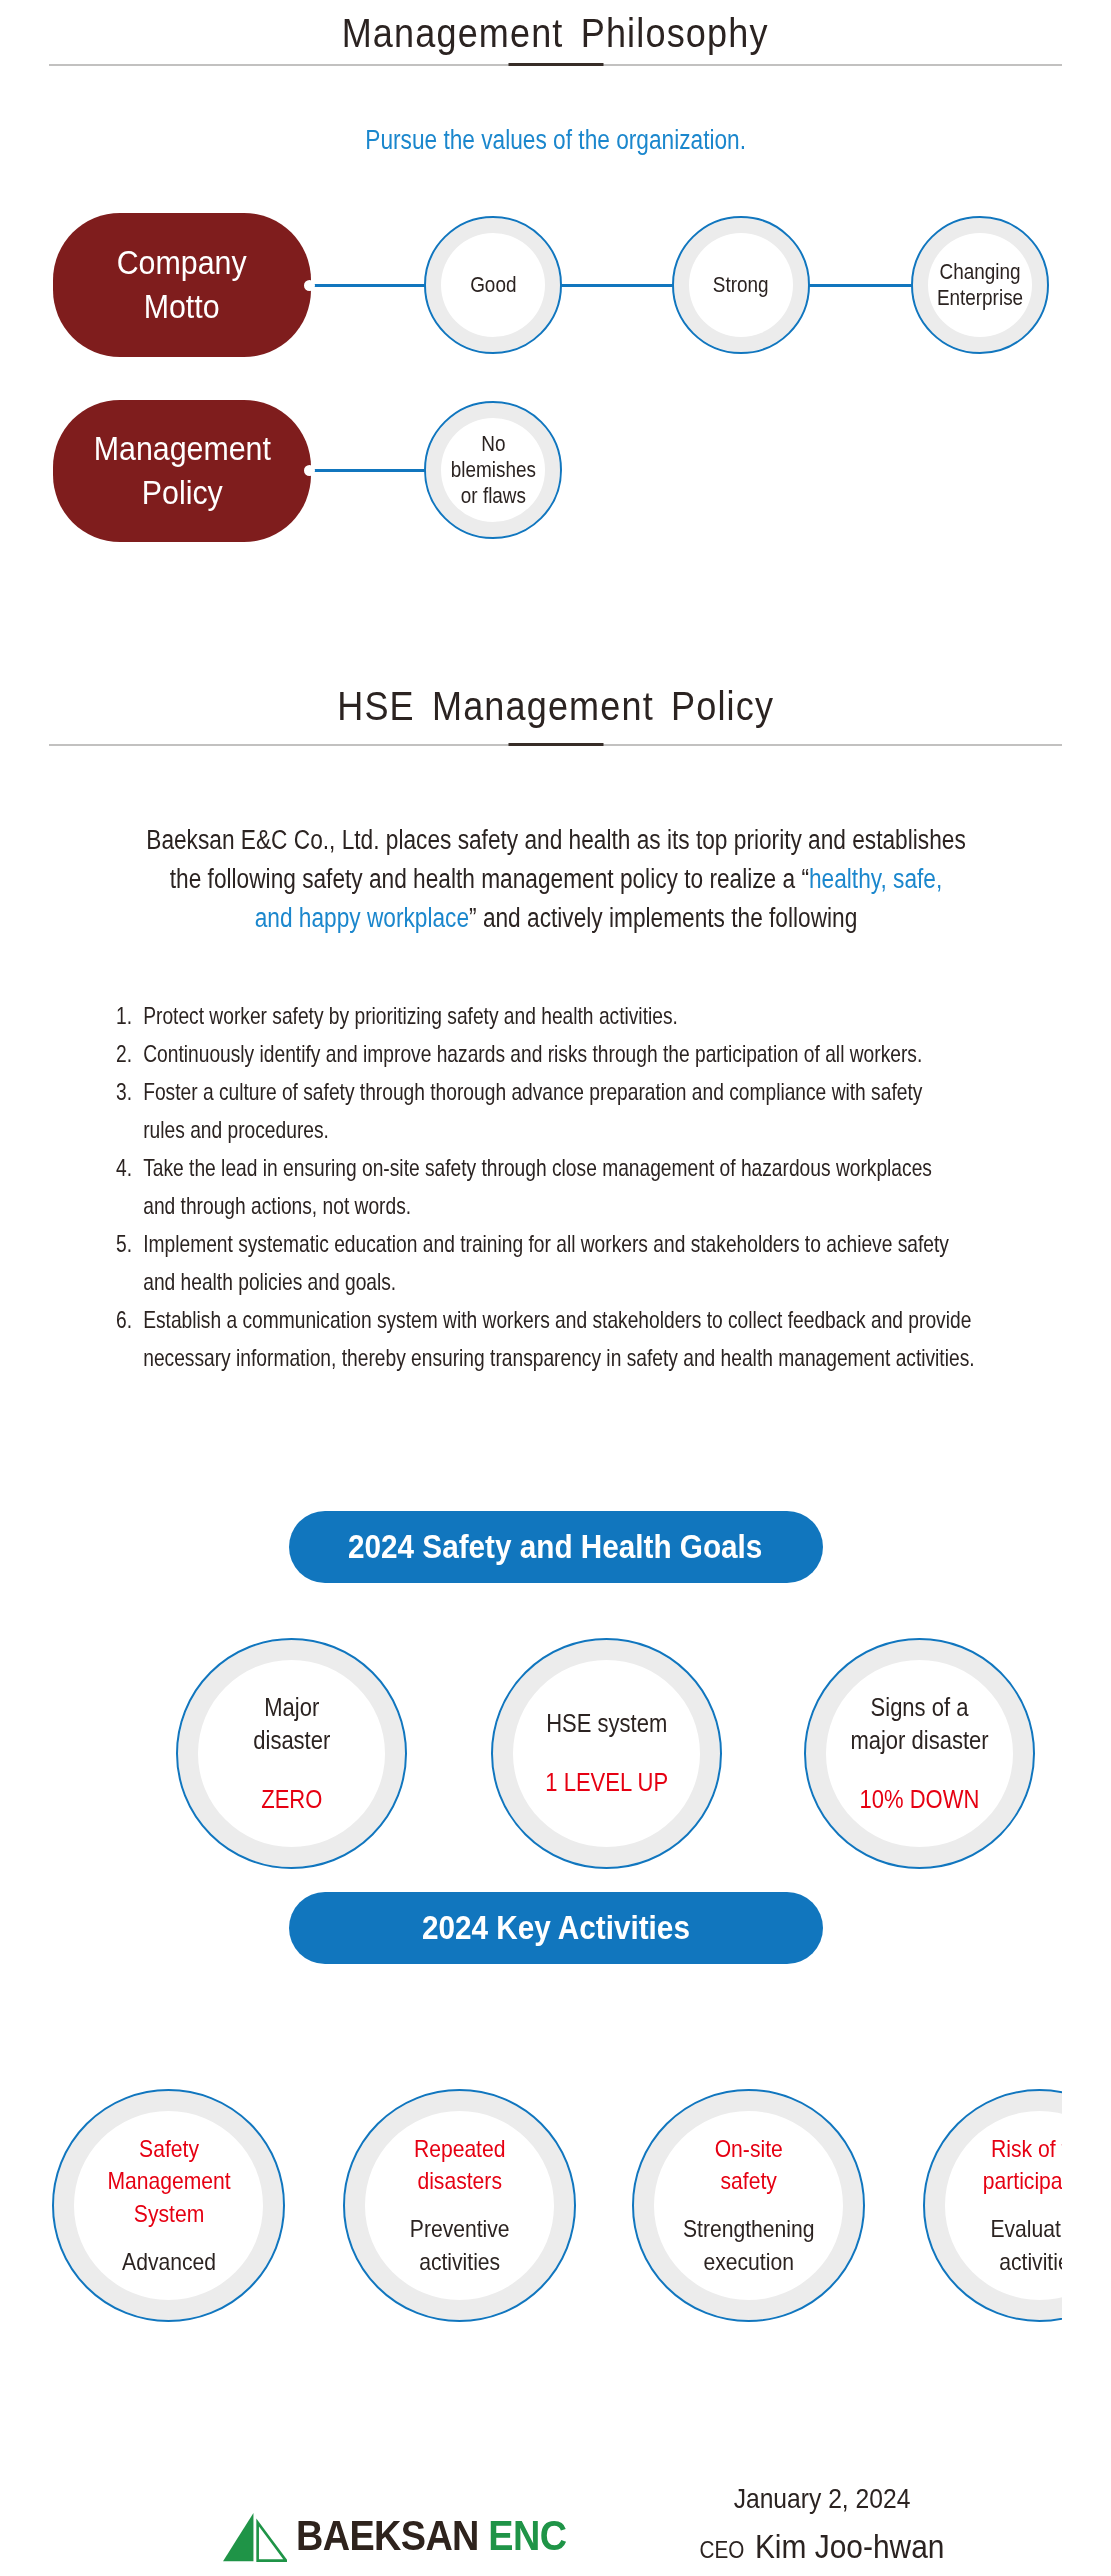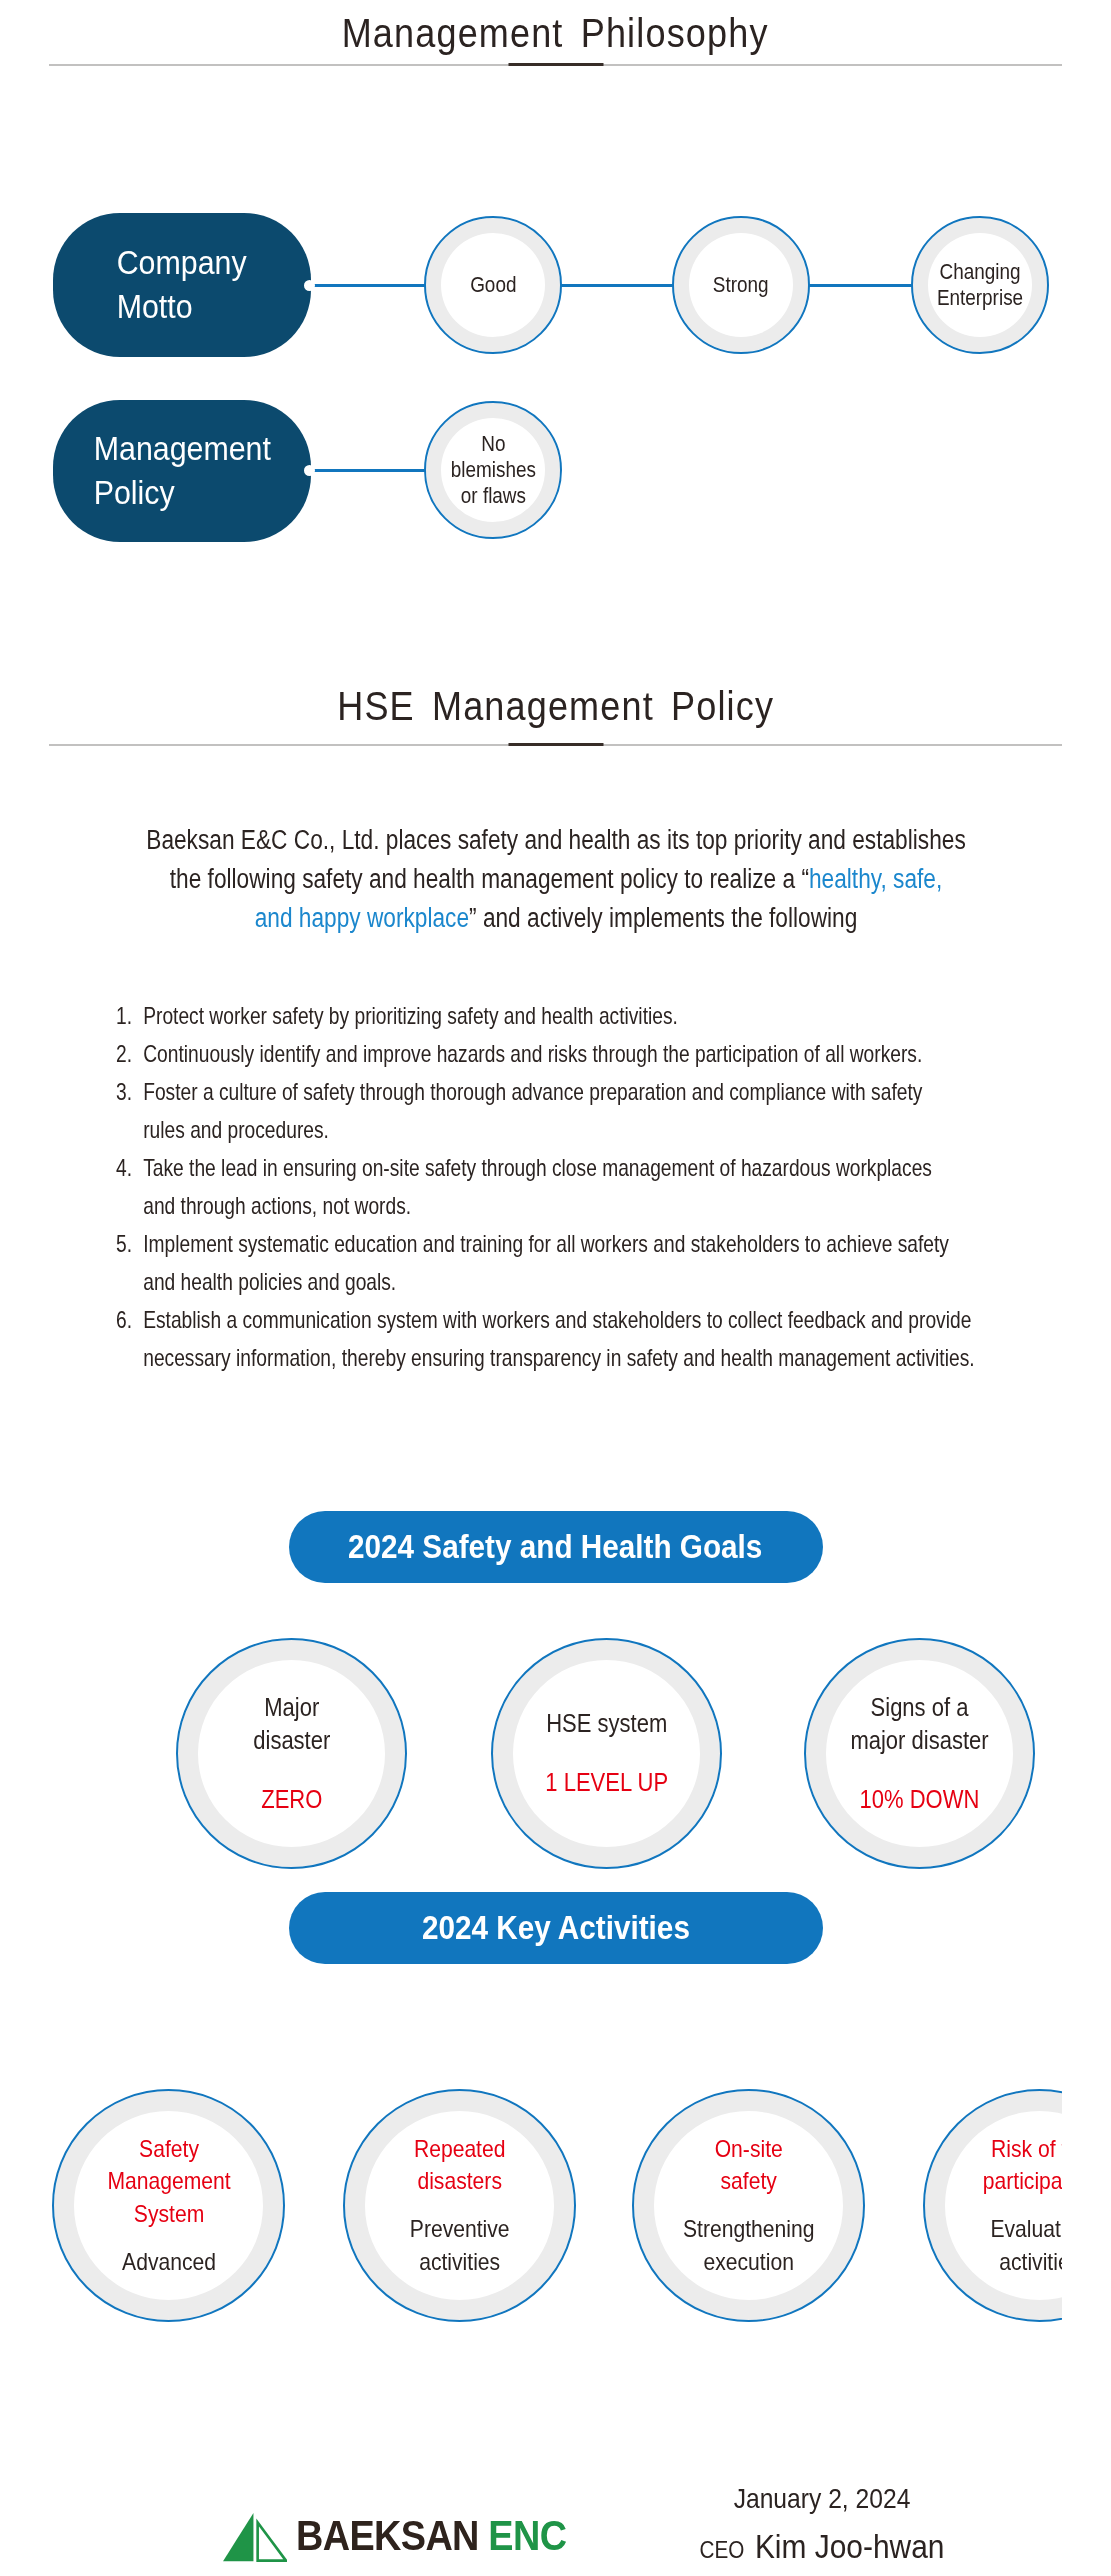--- a/index.html
+++ b/index.html
@@ -24,23 +24,23 @@
   #rule-2 { top:743px; }
 
   .subtitle {
     position:absolute; top:125px; left:0; width:100%; text-align:center;
     font-size:27px; color:#1b87cd; font-weight:400;
   }
   .subtitle .cond { display:inline-block; transform:scaleX(0.84); transform-origin:center; }
 
   
   .pill {
-    position:absolute; left:4px; width:258px; background:#0c4a6e; border-radius:67px;
+    position:absolute; left:4px; width:258px; background:#7f1d1d; border-radius:67px;
     color:#ffffff; display:flex; align-items:center; justify-content:center;
-    text-align:left; font-size:33px; line-height:1.32; white-space:pre-line; z-index:2;
+    text-align:center; font-size:33px; line-height:1.32; white-space:pre-line; z-index:2;
   }
   #pill-motto  { top:213px; height:144px; }
   #pill-policy { top:400px; height:142px; }
   .pill .cond { transform:scaleX(0.92); transform-origin:center; }
 
   .connector { position:absolute; height:2.7px; background:#1176be; z-index:1; }
   #conn-1a { left:261px;  top:284px; width:116px; }
   #conn-1b { left:512px;  top:284px; width:113px; }
   #conn-1c { left:760px; top:284px; width:105px; }
   #conn-2a { left:261px;  top:469px; width:116px; }
@@ -123,20 +123,23 @@
 
 <div class="page">
 
   <div class="sec-title" id="philosophy-title">
     <span class="cond">Management Philosophy</span>
   </div>
   <div class="rule" id="rule-1">
     <div class="rule-line"></div>
     <div class="rule-accent"></div>
   </div>
+  <div class="subtitle">
+    <span class="cond">Pursue the values of the organization.</span>
+  </div>
 
   <div class="pill" id="pill-motto">
     <span class="cond">Company
 Motto</span>
   </div>
   <div class="connector" id="conn-1a"></div>
   <div class="connector" id="conn-1b"></div>
   <div class="connector" id="conn-1c"></div>
   <div class="dot" id="dot-1"></div>
   <div class="node small" id="node-strong">

